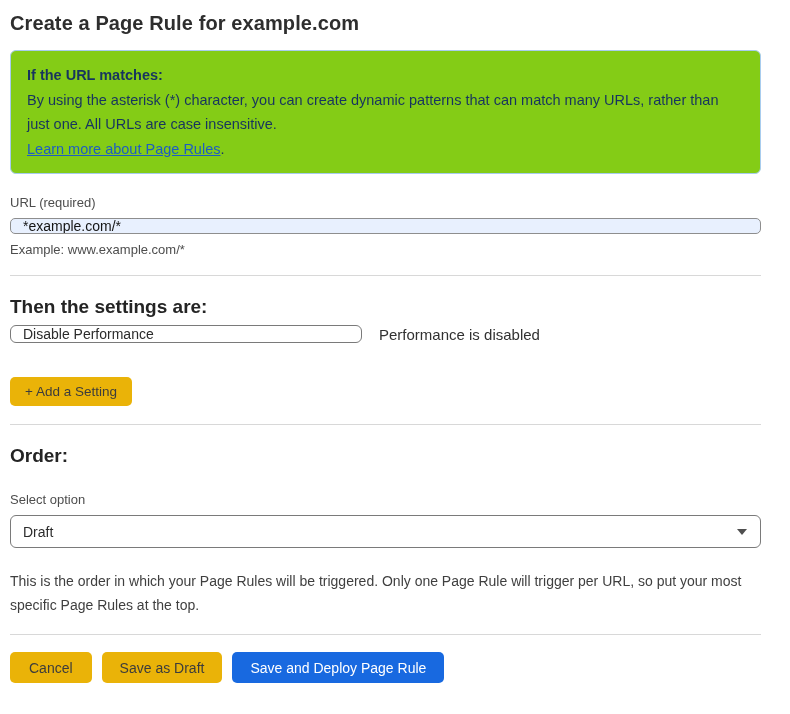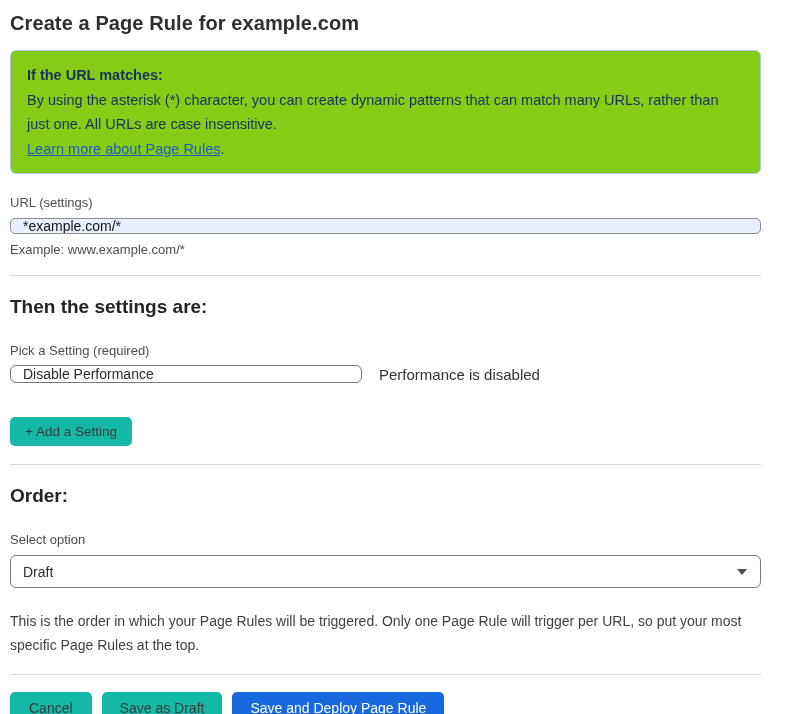--- a/index.html
+++ b/index.html
@@ -130,21 +130,21 @@
 
   .btn {
     display: inline-block;
     border: none;
     border-radius: 5px;
     font-family: "Liberation Sans", sans-serif;
     font-size: 13.5px;
     cursor: pointer;
   }
   .btn-gray {
-    background: #14b8a6;
+    background: #eab308;
     color: #3c3c3c;
   }
   .add-setting-btn {
     margin-top: 34px;
     height: 29px;
     padding: 0 15px;
     font-size: 13.5px;
   }
 
   .order-select {
@@ -200,29 +200,28 @@
 <div class="page">
 
   <h1 class="page-title">Create a Page Rule for example.com</h1>
 
   <div class="callout content">
     <div class="callout-heading">If the URL matches:</div>
     <div class="callout-body">By using the asterisk (*) character, you can create dynamic patterns that can match many URLs, rather than just one. All URLs are case insensitive.</div>
     <div><a class="link">Learn more about Page Rules</a><span>.</span></div>
   </div>
 
-  <div class="field-label">URL (settings)</div>
+  <div class="field-label">URL (required)</div>
   <input class="url-input" type="text" value="*example.com/*" style="">
   <div class="example-text">Example: www.example.com/*</div>
 
   <hr class="divider">
 
   <div class="section-heading">Then the settings are:</div>
 
-  <div class="field-label setting-label">Pick a Setting (required)</div>
 
   <div class="setting-row">
     <div class="select-box">
       <div class="select-value">Disable Performance</div>
       <div class="select-arrow-cell">
         <span class="caret-down"></span>
       </div>
     </div>
     <div class="setting-status">Performance is disabled</div>
   </div>

